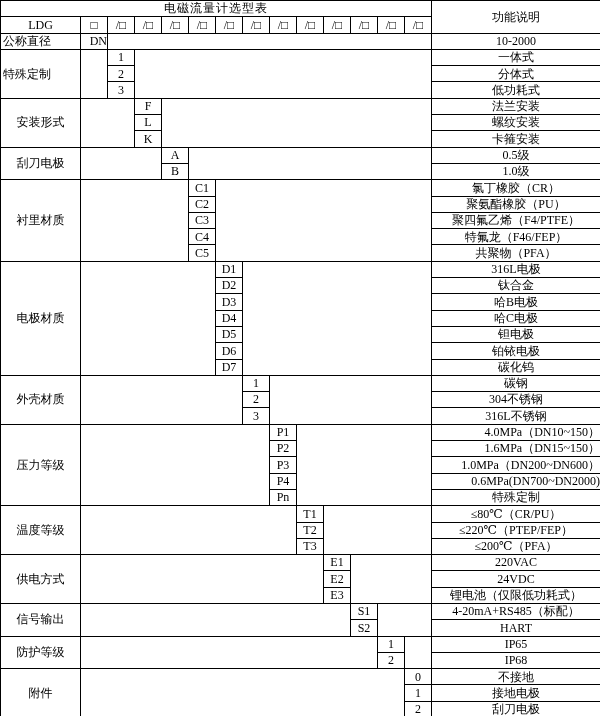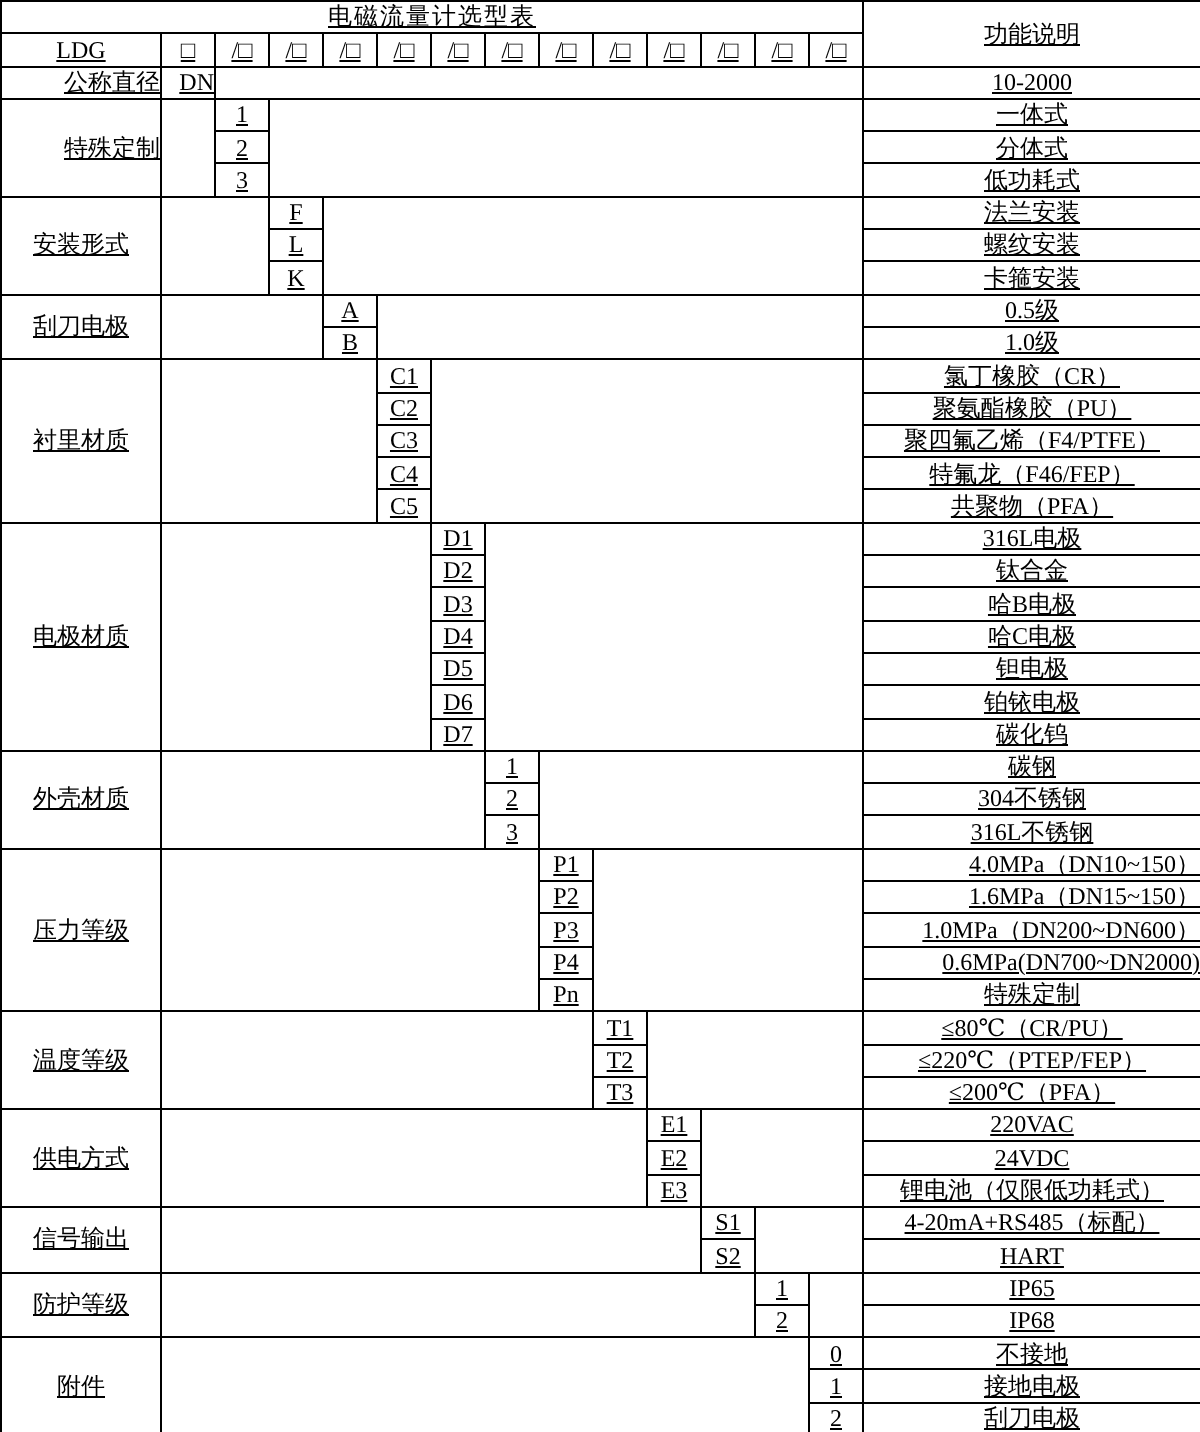--- a/index.html
+++ b/index.html
@@ -1,30 +1,30 @@
 <!DOCTYPE html>
 <html><head>
 <meta charset="utf-8">
 <style>
   html,body{margin:0;padding:0;background:#fff;}
   .screen{
     width:600px;height:716px;background:#ffffff;overflow:hidden;
-    font-family:"Liberation Serif","DejaVu Serif",serif;color:#000;text-decoration:underline;
+    font-family:"Liberation Serif","DejaVu Serif",serif;color:#000;
   }
   table.sel{border-collapse:collapse;table-layout:fixed;width:600px;}
   table.sel td{
     border:1px solid #000;padding:0;margin:0;
     font-size:12px;line-height:1.05;height:15.3px;
     text-align:center;vertical-align:middle;
     overflow:hidden;white-space:nowrap;color:#000;background:#fff;
   }
   td.title-cell{font-size:14px;height:16px;letter-spacing:1px;}
   td.rhead{font-size:13px;}
   td.lbl{font-size:13px;}
-  td.lbl.left{text-align:right;padding-left:2px;}
+  td.lbl.left{text-align:left;padding-left:2px;}
   td.code{font-size:12px;}
   td.code.left{text-align:right;padding-left:3px;}
   td.prefix{text-align:left;padding-left:7px;font-size:13px;}
   td.desc{font-size:12px;}
   td.desc.left{text-align:right;padding-left:2px;}
   td.filler{background:#fff;}
 </style>
 </head>
 <body>
 

